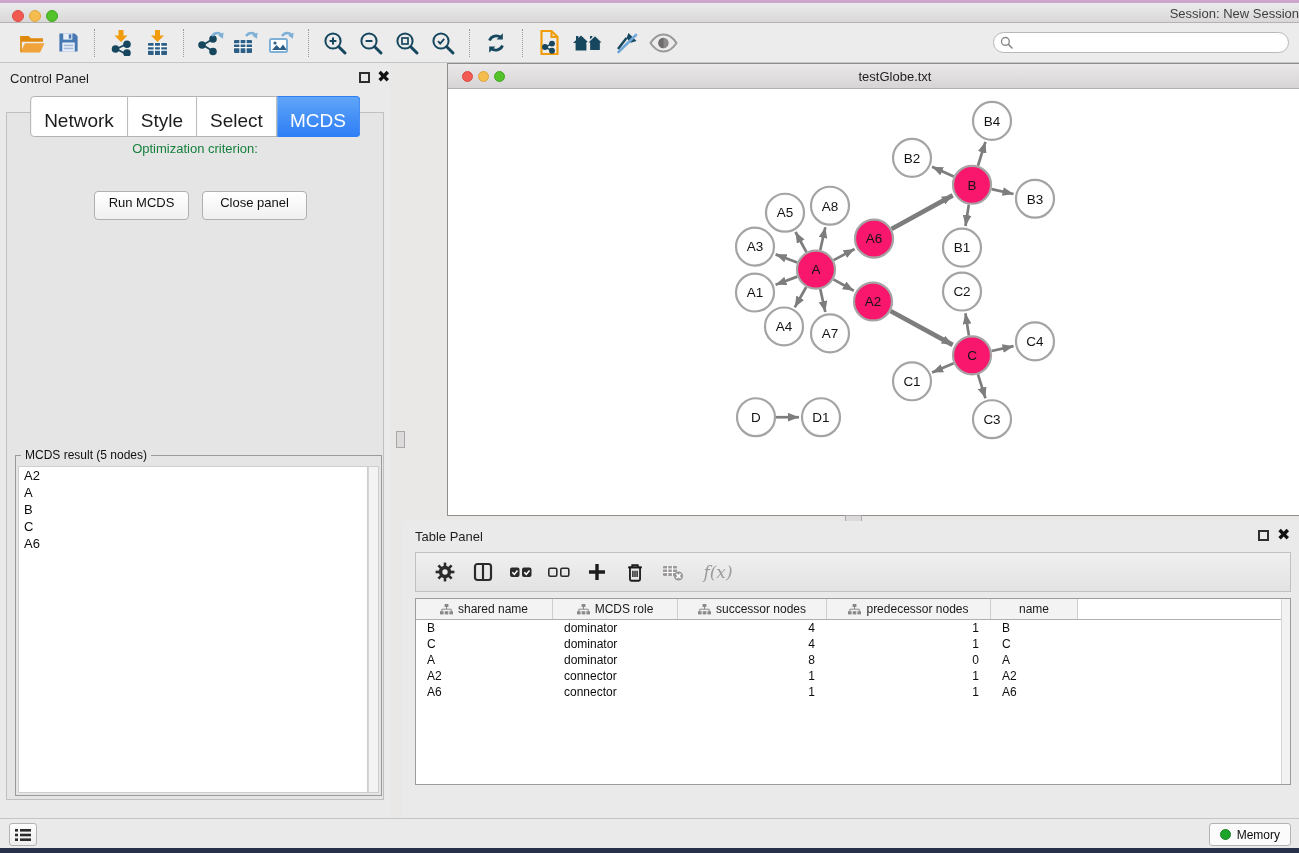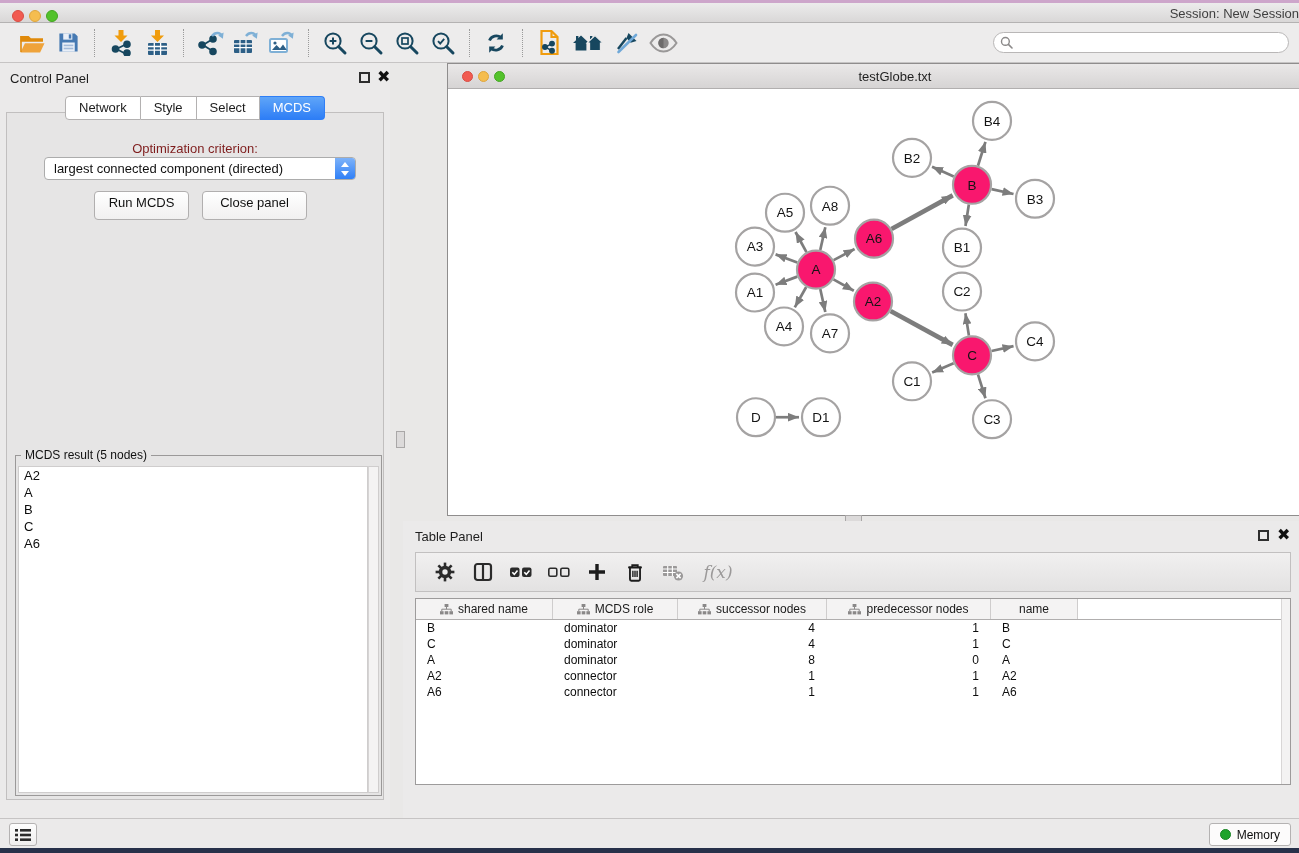--- a/index.html
+++ b/index.html
@@ -28,28 +28,28 @@
     border:1px solid #b9b7b7; border-radius:11px; display:flex; align-items:center; padding-left:6px; }
   .searchbox input { border:none; outline:none; flex:1; font-size:12px; background:transparent; margin-left:4px; }
 
   
   .control-panel { position:absolute; left:0; top:63px; width:390px; height:755px; background:#ebeaea; }
   .panel-head { position:relative; height:28px; }
   .panel-head .ph-title { position:absolute; left:10px; top:8px; font-size:13px; color:#1e1e1e; }
   .float-ic { position:absolute; width:11px; height:11px; border:2px solid #2e2e2e; top:9px; cursor:pointer; }
   .close-ic { position:absolute; top:5px; font-size:16px; font-weight:bold; color:#111; cursor:pointer; line-height:18px; }
   .cp-tabs { position:absolute; left:50%; transform:translateX(-50%); top:33px; display:flex; z-index:3; }
-  .cp-tab { font-size:13px; color:#1c1c1c; background:#fff; border:1px solid #b3b1b1; border-left:none;
-    padding:3px 13px 4px; cursor:pointer; }
+  .cp-tab { font-size:19px; color:#1c1c1c; background:#fff; border:1px solid #b3b1b1; border-left:none;
+    padding:13px 13px 4px; cursor:pointer; }
   .cp-tab:first-child { border-left:1px solid #b3b1b1; border-radius:4px 0 0 4px; }
   .cp-tab:last-child { border-radius:0 4px 4px 0; }
   .cp-tab.active { background:linear-gradient(#5fa5f8,#2e7ef6); color:#fff; border-color:#2e7ef6; }
   .cp-content { position:absolute; left:6px; right:6px; top:49px; height:688px; background:#e6e5e5;
     border:1px solid #c1bfbf; }
-  .opt-label { position:absolute; left:0; right:0; top:28px; text-align:center; font-size:13px; color:#7f1d1d; }
+  .opt-label { position:absolute; left:0; right:0; top:28px; text-align:center; font-size:13px; color:#15803d; }
   .combo { position:absolute; left:37px; top:44px; width:312px; height:23px; background:#fff;
     border:1px solid #acacac; border-radius:4px; font-size:13px; color:#111; line-height:21px;
     padding-left:9px; cursor:pointer; }
   .combo-stepper { position:absolute; right:0px; top:0px; bottom:0px; width:20px;
     background:linear-gradient(#7db2f9,#3080f7); border-radius:0 3px 3px 0; }
   .combo-stepper::before { content:""; position:absolute; left:6px; top:3.5px;
     border-left:4px solid transparent; border-right:4px solid transparent; border-bottom:5px solid #fff; }
   .combo-stepper::after { content:""; position:absolute; left:6px; bottom:3.5px;
     border-left:4px solid transparent; border-right:4px solid transparent; border-top:5px solid #fff; }
   .cp-btn { position:absolute; top:78px; height:29px; background:linear-gradient(#ffffff,#f1f0f0);
@@ -286,24 +286,20 @@
       <span class="close-ic" style="left:377px">✖</span>
     </div>
     <div class="cp-tabs">
       <span class="cp-tab">Network</span>
       <span class="cp-tab">Style</span>
       <span class="cp-tab">Select</span>
       <span class="cp-tab active">MCDS</span>
     </div>
     <div class="cp-content">
       <div class="opt-label">Optimization criterion:</div>
-      <div class="combo">
-        <span>largest connected component (directed)</span>
-        <span class="combo-stepper"></span>
-      </div>
       <div class="cp-btn" style="left:87px;width:95px">Run MCDS</div>
       <div class="cp-btn" style="left:195px;width:105px">Close panel</div>
       <div class="result-box">
         <span class="result-legend">MCDS result (5 nodes)</span>
         <div class="result-list">
             <div class="mcds-item">A2</div>
             <div class="mcds-item">A</div>
             <div class="mcds-item">B</div>
             <div class="mcds-item">C</div>
             <div class="mcds-item">A6</div>

